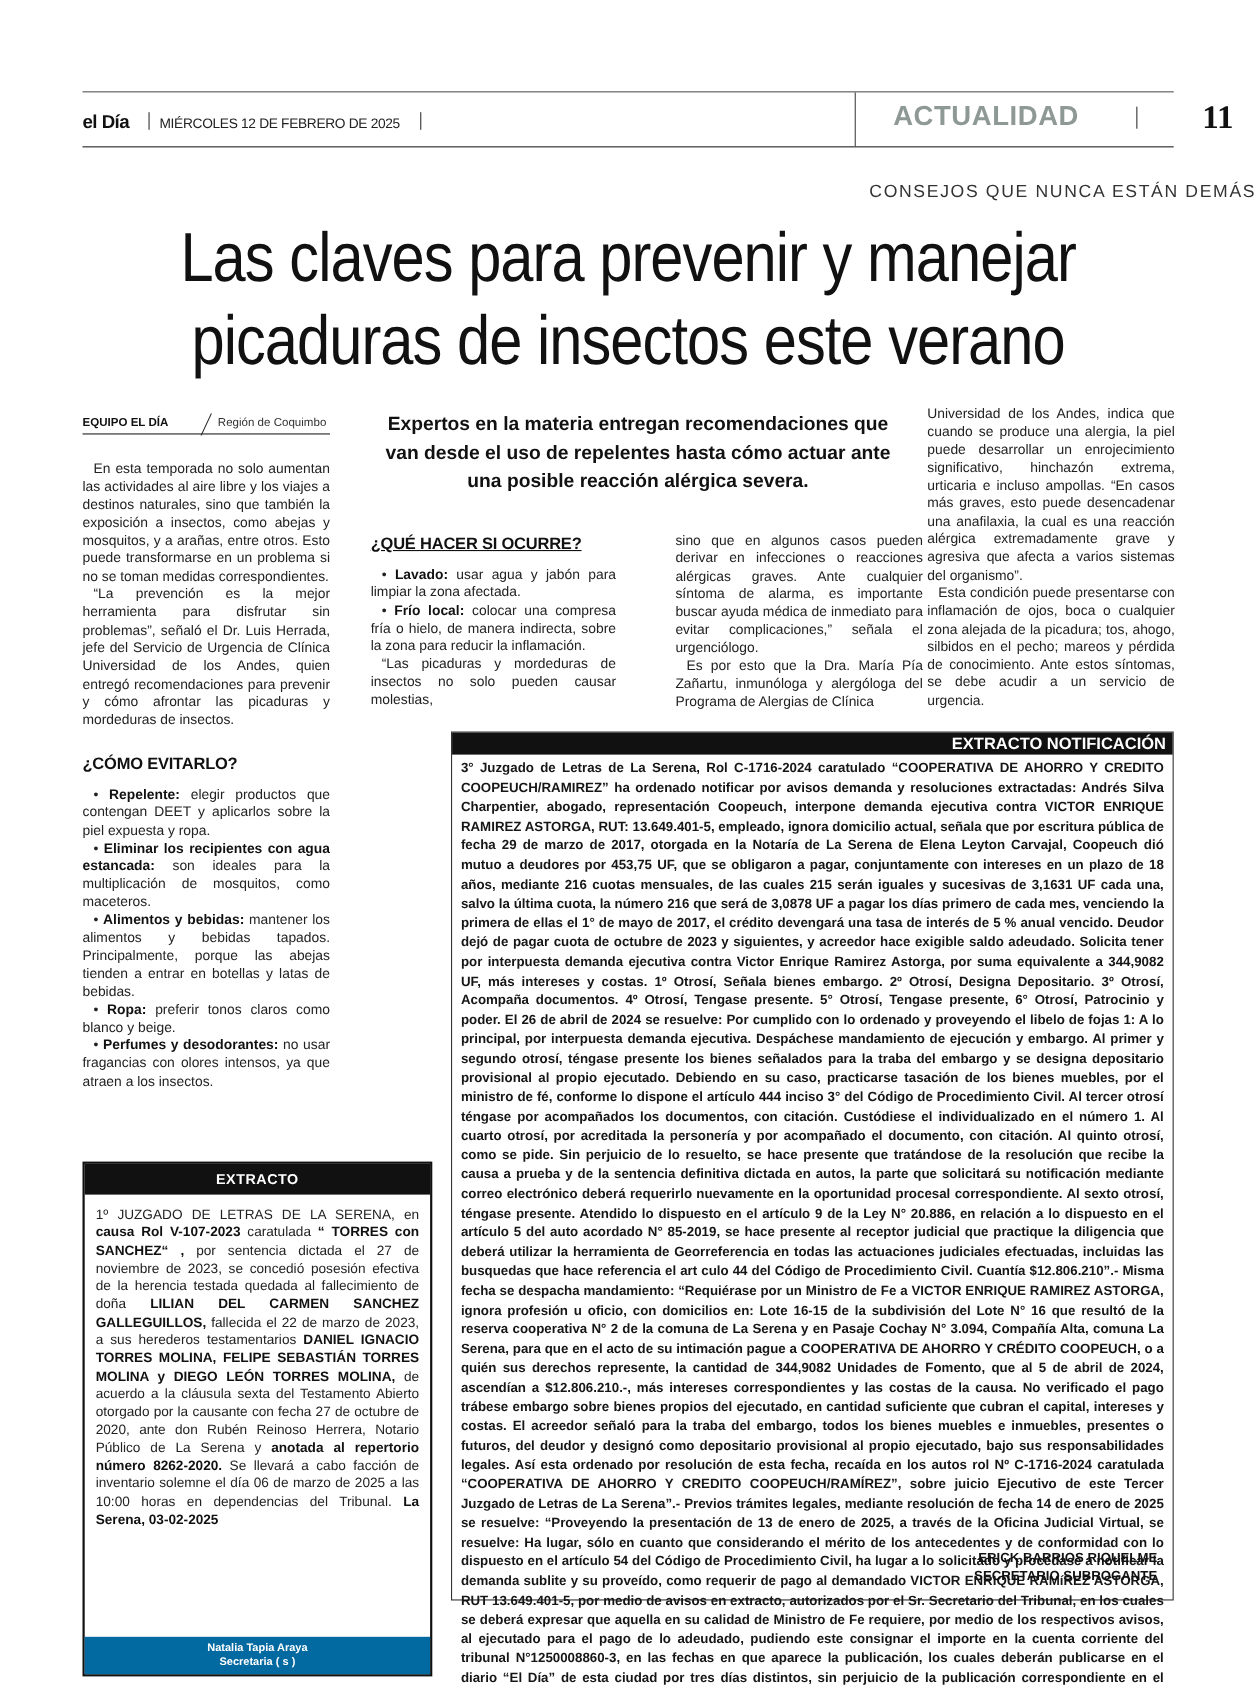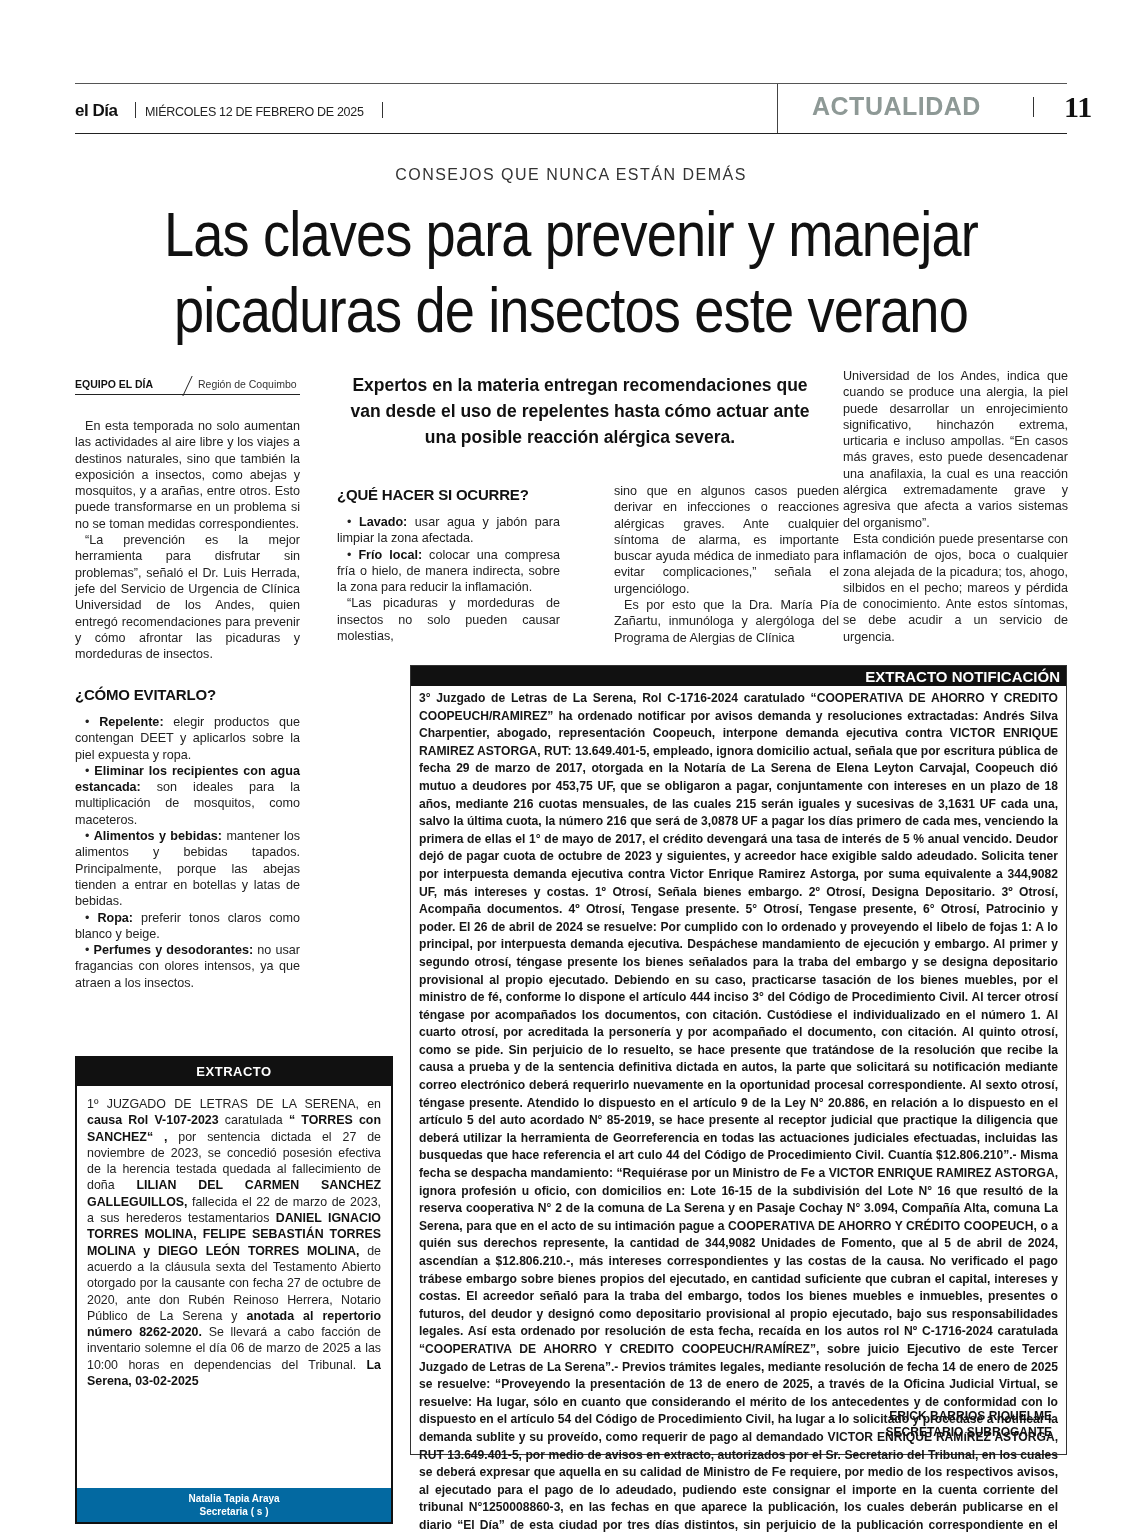--- a/index.html
+++ b/index.html
@@ -7,24 +7,24 @@
   .abs { position: absolute; }
 
   
   .hdr-top { left: 75px; top: 83px; width: 992px; height: 0; border-top: 1px solid #555; }
   .hdr-bot { left: 75px; top: 133px; width: 992px; height: 0; border-top: 1.5px solid #222; }
   .hdr-divider { left: 777px; top: 84px; width: 0; height: 49px; border-left: 1.5px solid #444; }
   .brand { left: 75px; top: 101px; font-family: "Liberation Sans", sans-serif; font-weight: 700; font-size: 17px; letter-spacing: -0.5px; color: #111; }
   .pipe { top: 102px; width: 0; height: 16px; border-left: 1px solid #333; }
   .hdr-date { left: 145px; top: 105px; font-family: "Liberation Sans Narrow", "Liberation Sans", sans-serif; font-size: 12.5px; color: #222; letter-spacing: -0.3px; }
   .section { left: 812px; top: 92px; font-family: "Liberation Sans", sans-serif; font-weight: 700; font-size: 25px; color: #8e9996; letter-spacing: 0.5px; }
-  .page-num { left: 1064px; top: 90px; font-family: "Liberation Serif", serif; font-weight: 700; font-size: 30px; color: #111; }
+  .page-num { left: 1093px; top: 90px; font-family: "Liberation Serif", serif; font-weight: 700; font-size: 30px; color: #111; }
 
   
-  .kicker { left: 0; width: 1142px; top: 166px; text-align: center; font-family: "Liberation Sans", sans-serif; font-size: 16px; letter-spacing: 1.5px; color: #333; }
+  .kicker { left: 0; width: 1142px; top: 166px; text-align: right; font-family: "Liberation Sans", sans-serif; font-size: 16px; letter-spacing: 1.5px; color: #333; }
   .headline { left: 80px; width: 982px; top: 196px; text-align: center; font-family: "Liberation Sans Narrow", "Liberation Sans", sans-serif; font-size: 63px; line-height: 76px; color: #111; transform: scaleX(0.86); transform-origin: center top; letter-spacing: -1px; }
 
   
   .byline { left: 75px; top: 376px; width: 225px; height: 18px; border-bottom: 1px solid #222; }
   .byline .team { position: absolute; left: 0; top: 2px; font-size: 10.5px; font-weight: 700; color: #111; }
   .byline .slash { position: absolute; left: 112px; top: 0; width: 1px; height: 20px; background: #222; transform: skewX(-25deg); }
   .byline .region { position: absolute; left: 123px; top: 2px; font-size: 10.5px; color: #333; }
 
   
   .col { font-family: "Liberation Sans", sans-serif; font-size: 12.6px; line-height: 16.3px; color: #222; text-align: justify; }
@@ -80,21 +80,21 @@
 <div class="abs col" style="left:75px; top:714px; width:225px;">
   <p>• <span class="b">Repelente:</span> <span>elegir productos que contengan DEET y aplicarlos sobre la piel expuesta y ropa.</span></p>
   <p>• <span class="b">Eliminar los recipientes con agua estancada:</span> <span>son ideales para la multiplicación de mosquitos, como maceteros.</span></p>
   <p>• <span class="b">Alimentos y bebidas:</span> <span>mantener los alimentos y bebidas tapados. Principalmente, porque las abejas tienden a entrar en botellas y latas de bebidas.</span></p>
   <p>• <span class="b">Ropa:</span> <span>preferir tonos claros como blanco y beige.</span></p>
   <p>• <span class="b">Perfumes y desodorantes:</span> <span>no usar fragancias con olores intensos, ya que atraen a los insectos.</span></p>
 </div>
 
 <div class="abs lede">Expertos en la materia entregan recomendaciones que van desde el uso de repelentes hasta cómo actuar ante una posible reacción alérgica severa.</div>
 
-<div class="abs subhead" style="left:337px; top:486px;">¿QUÉ HACER SI OCURRE?</div>
+<div class="abs subhead" style="left:337px; top:486px;text-decoration:underline;">¿QUÉ HACER SI OCURRE?</div>
 <div class="abs col" style="left:337px; top:514px; width:223px;">
   <p>• <span class="b">Lavado:</span> <span>usar agua y jabón para limpiar la zona afectada.</span></p>
   <p>• <span class="b">Frío local:</span> <span>colocar una compresa fría o hielo, de manera indirecta, sobre la zona para reducir la inflamación.</span></p>
   <p>“Las picaduras y mordeduras de insectos no solo pueden causar molestias,</p>
 </div>
 
 <div class="abs col" style="left:614px; top:483px; width:225px;">
   <p style="text-indent:0">sino que en algunos casos pueden derivar en infecciones o reacciones alérgicas graves. Ante cualquier síntoma de alarma, es importante buscar ayuda médica de inmediato para evitar complicaciones,” señala el urgenciólogo.</p>
   <p>Es por esto que la Dra. María Pía Zañartu, inmunóloga y alergóloga del Programa de Alergias de Clínica</p>
 </div>

